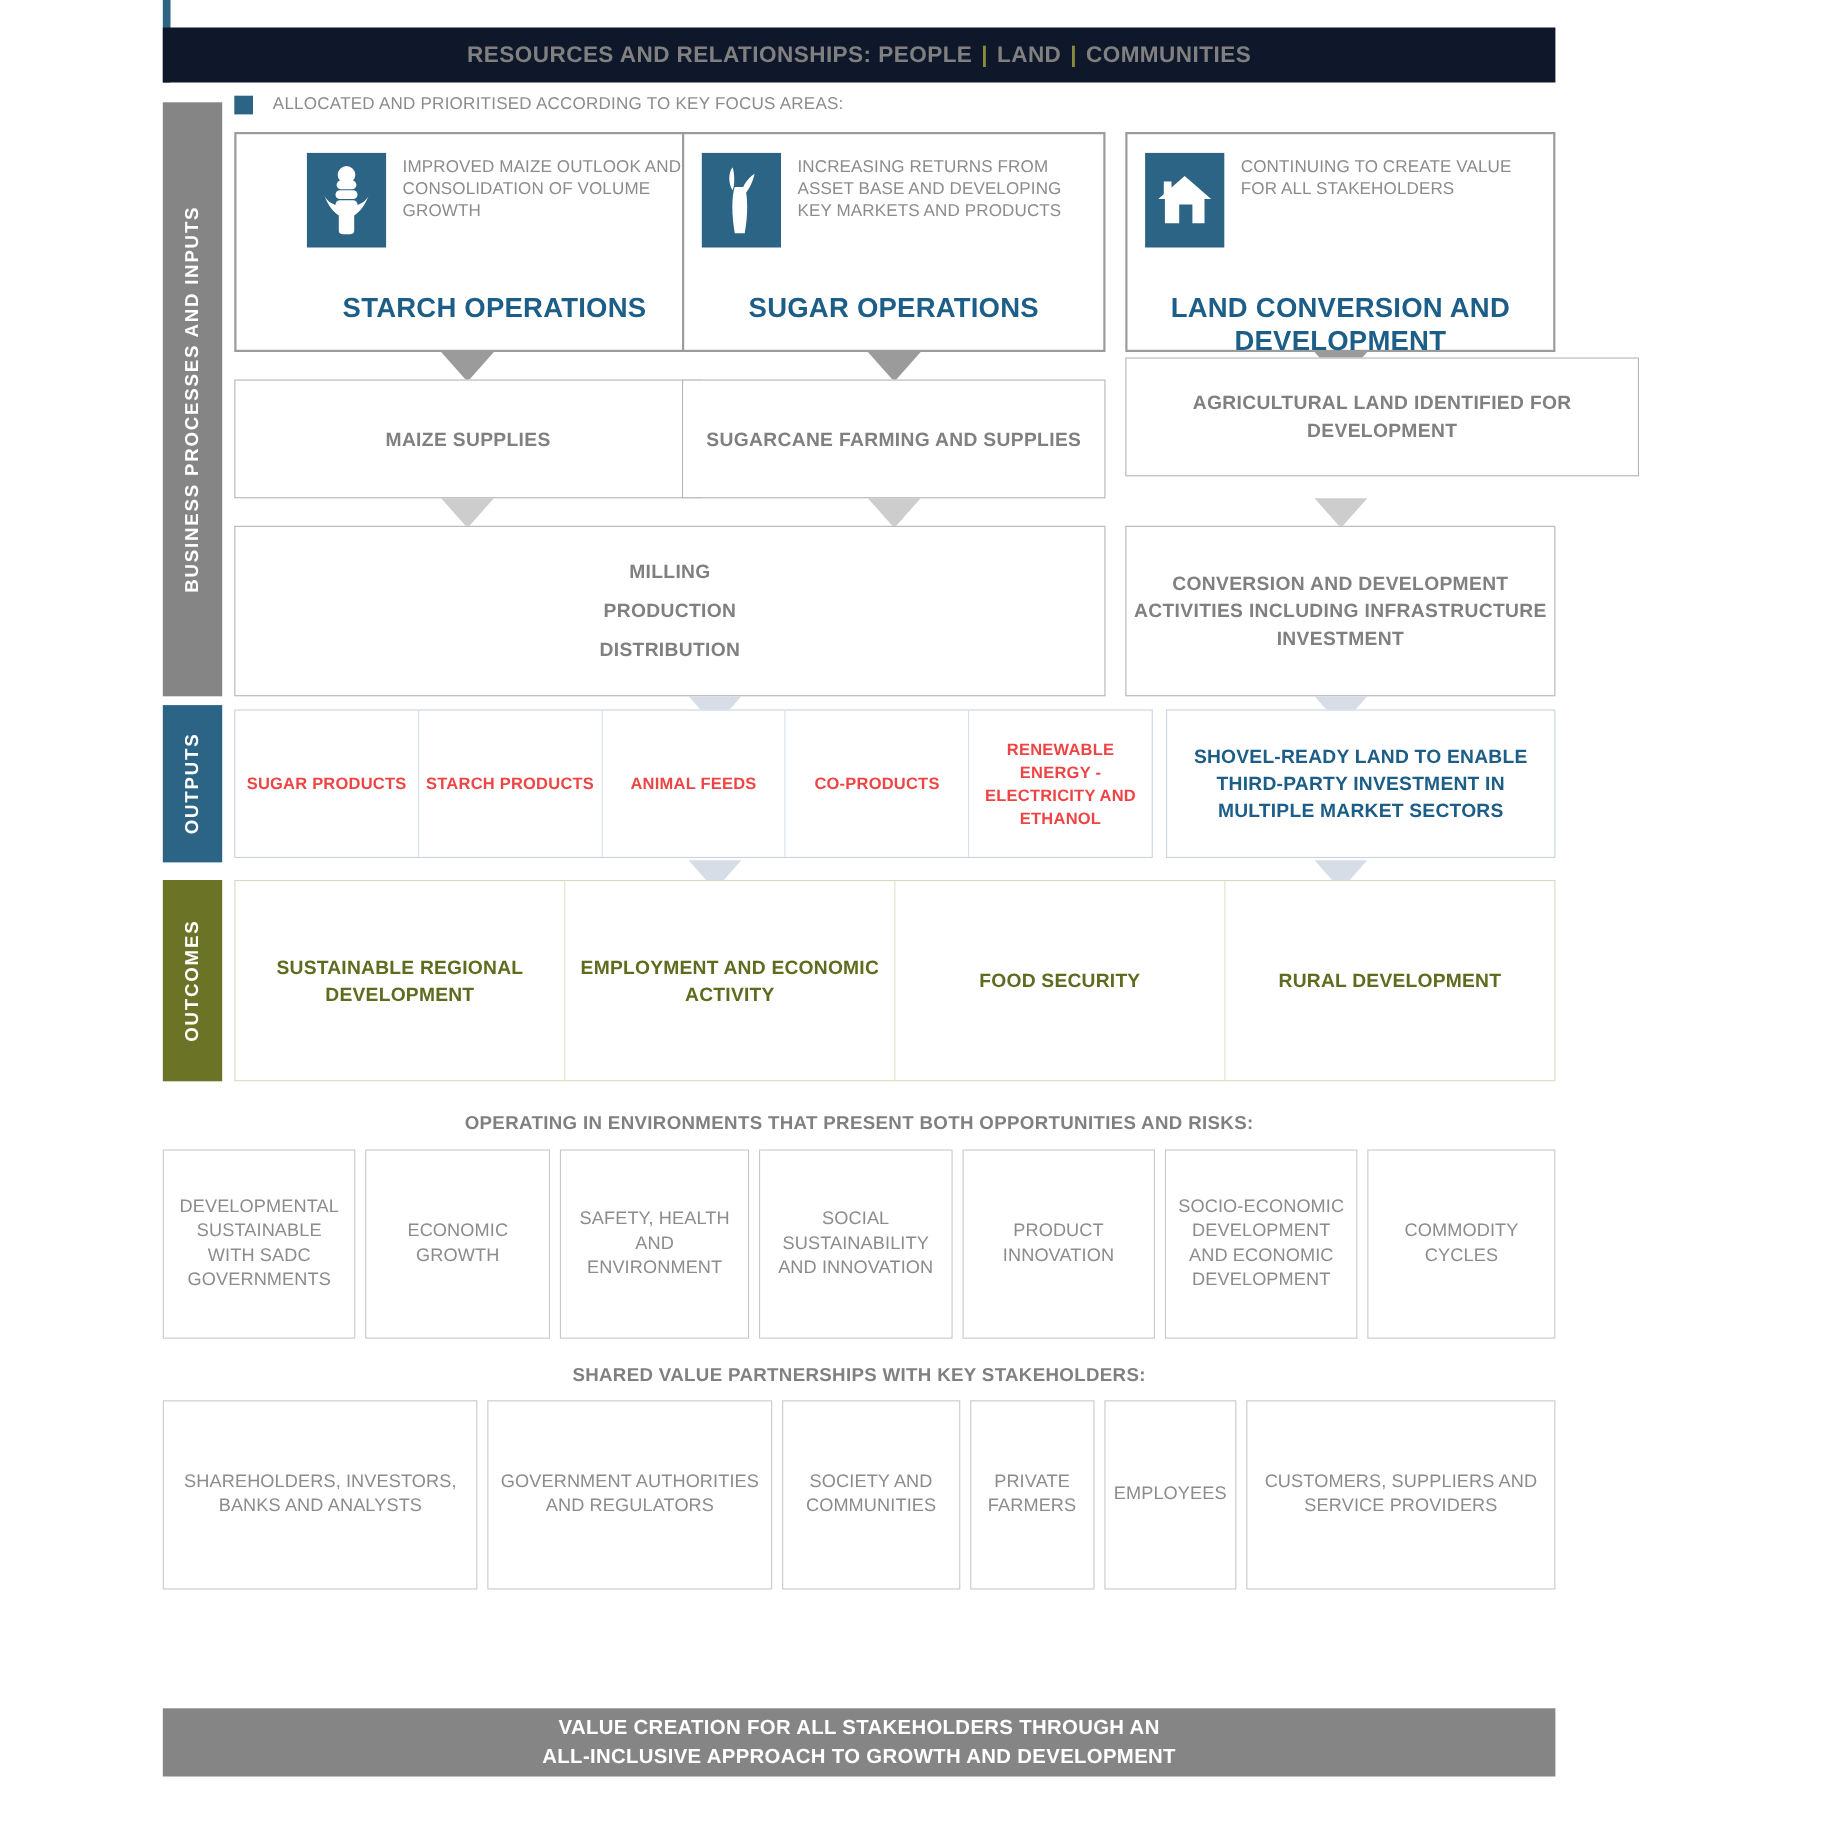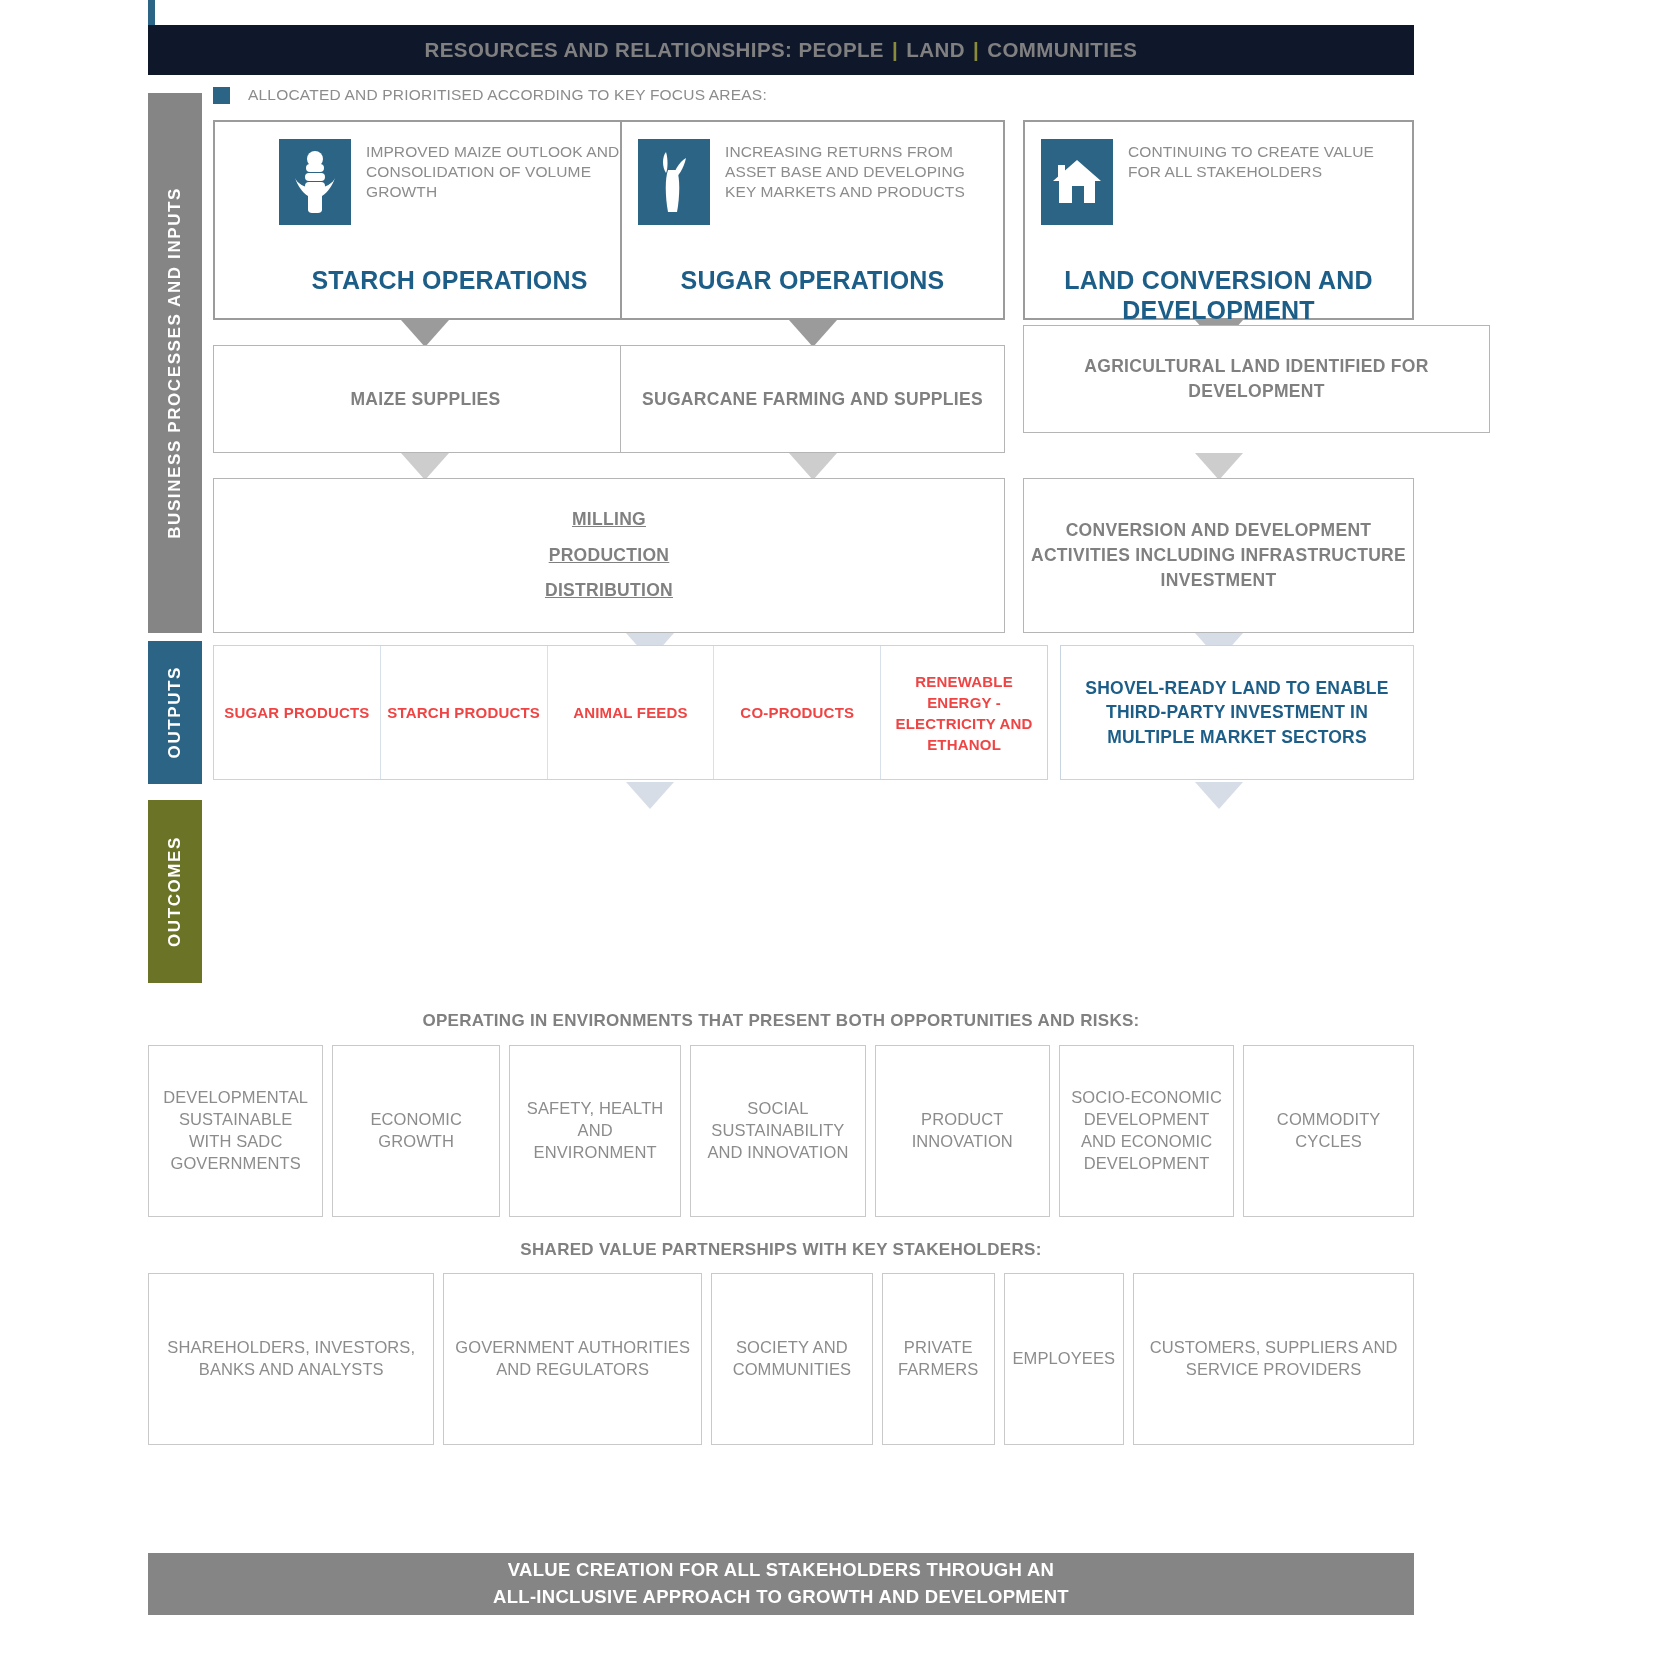--- a/index.html
+++ b/index.html
@@ -79,21 +79,21 @@
   }
 
   
   .proc {
     display: flex; align-items: center; justify-content: center; text-align: center;
   }
   .proc-text {
     color: #808080; font-weight: bold; font-size: 17.5px;
     line-height: 1.42; letter-spacing: .3px;
   }
-  .proc-text.spaced { line-height: 2.05; text-decoration: underline; }
+  .proc-text.spaced { line-height: 2.05; }
 
   
   .arrow {
     position: absolute; width: 0; height: 0;
     border-left: 24px solid transparent;
     border-right: 24px solid transparent;
   }
   .arrow-dark { border-top: 27px solid #9b9b9b; }
   .arrow-mid  { border-top: 27px solid #cdcdcd; }
   .arrow-light{ border-top: 27px solid #d7dde6; }
@@ -299,20 +299,34 @@
       <span>RENEWABLE ENERGY - ELECTRICITY AND ETHANOL</span>
     </div>
   </div>
   <div class="outpanel-solo" style="left:1060px; top:645px; width:354px; height:135px;">
     <span>SHOVEL-READY LAND TO ENABLE THIRD-PARTY INVESTMENT IN MULTIPLE MARKET SECTORS</span>
   </div>
 
   <div class="arrow arrow-light" style="left:626px; top:782px;"></div>
   <div class="arrow arrow-light" style="left:1195px; top:782px;"></div>
 
+  <div class="ocpanel" style="left:213px; top:800px; width:1201px; height:183px;">
+    <div class="occell">
+      <span>SUSTAINABLE REGIONAL DEVELOPMENT</span>
+    </div>
+    <div class="occell">
+      <span>EMPLOYMENT AND ECONOMIC ACTIVITY</span>
+    </div>
+    <div class="occell">
+      <span>FOOD SECURITY</span>
+    </div>
+    <div class="occell">
+      <span>RURAL DEVELOPMENT</span>
+    </div>
+  </div>
 
   <div class="caption" style="left:148px; top:1011px; width:1266px;">OPERATING IN ENVIRONMENTS THAT PRESENT BOTH OPPORTUNITIES AND RISKS:</div>
 
   <div class="grid" style="left:148px; top:1045px; width:1266px; height:172px; gap:9px;">
     <div class="gcell" style="flex:1.02">
       <span>DEVELOPMENTAL SUSTAINABLE WITH SADC GOVERNMENTS</span>
     </div>
     <div class="gcell" style="flex:0.97">
       <span>ECONOMIC GROWTH</span>
     </div>

